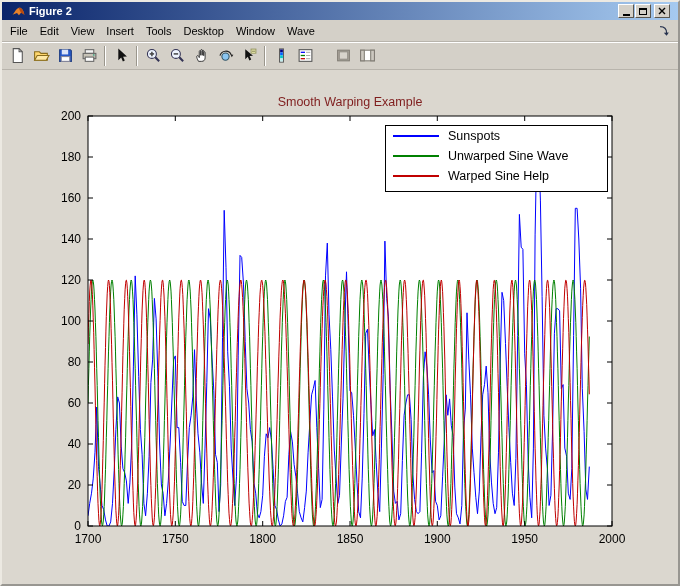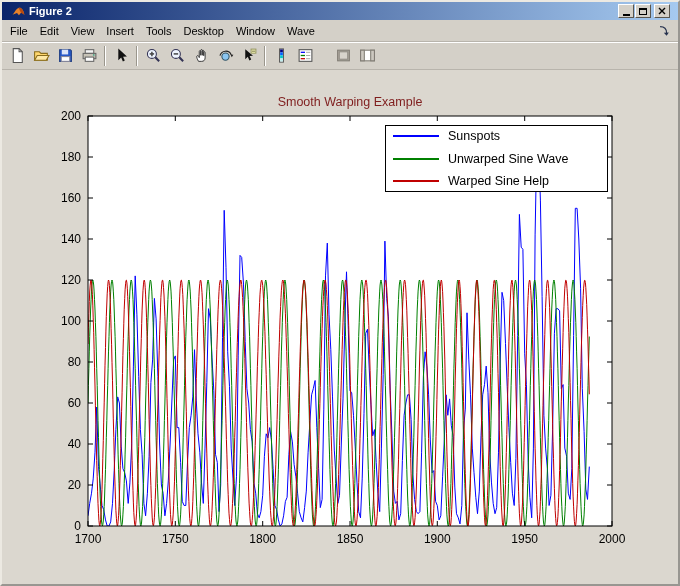--- a/index.html
+++ b/index.html
@@ -76,21 +76,21 @@
     overflow:hidden;
   }
   #plot{position:absolute;left:0;top:0;}
   .plot-title{
     position:absolute;left:86px;top:25px;width:524px;
     text-align:center;font-size:12.5px;color:#7f1d1d;
   }
   .legend{
     position:absolute;left:383px;top:55px;width:223px;height:67px;
     background:#fff;border:1px solid #000;box-sizing:border-box;
-    display:flex;flex-direction:column;justify-content:space-between;
+    display:flex;flex-direction:column;justify-content:flex-start;
   }
   .legend-row{display:flex;align-items:center;height:20px;}
   .legend-swatch{width:46px;border-top:2px solid #000;margin-left:7px;}
   .legend-label{margin-left:9px;font-size:12.5px;color:#000;white-space:nowrap;}
 </style>
 </head>
 <body>
 
 <div class="window">
 

